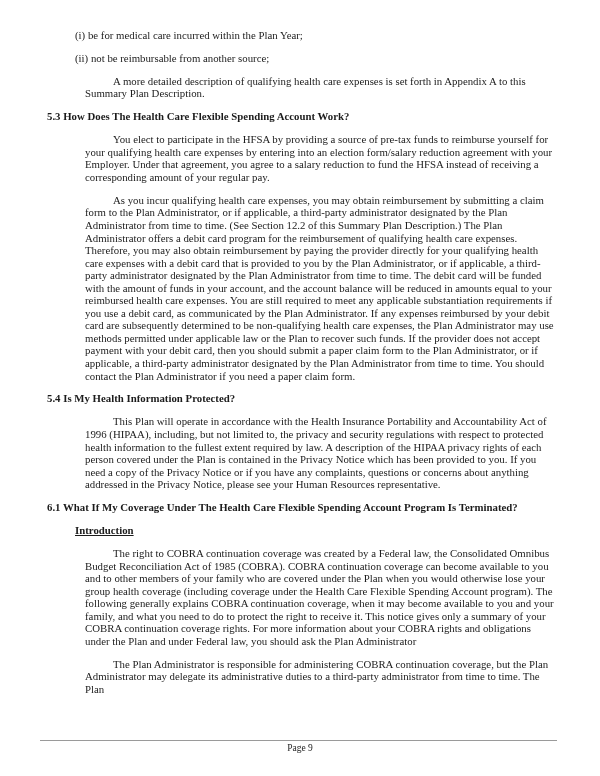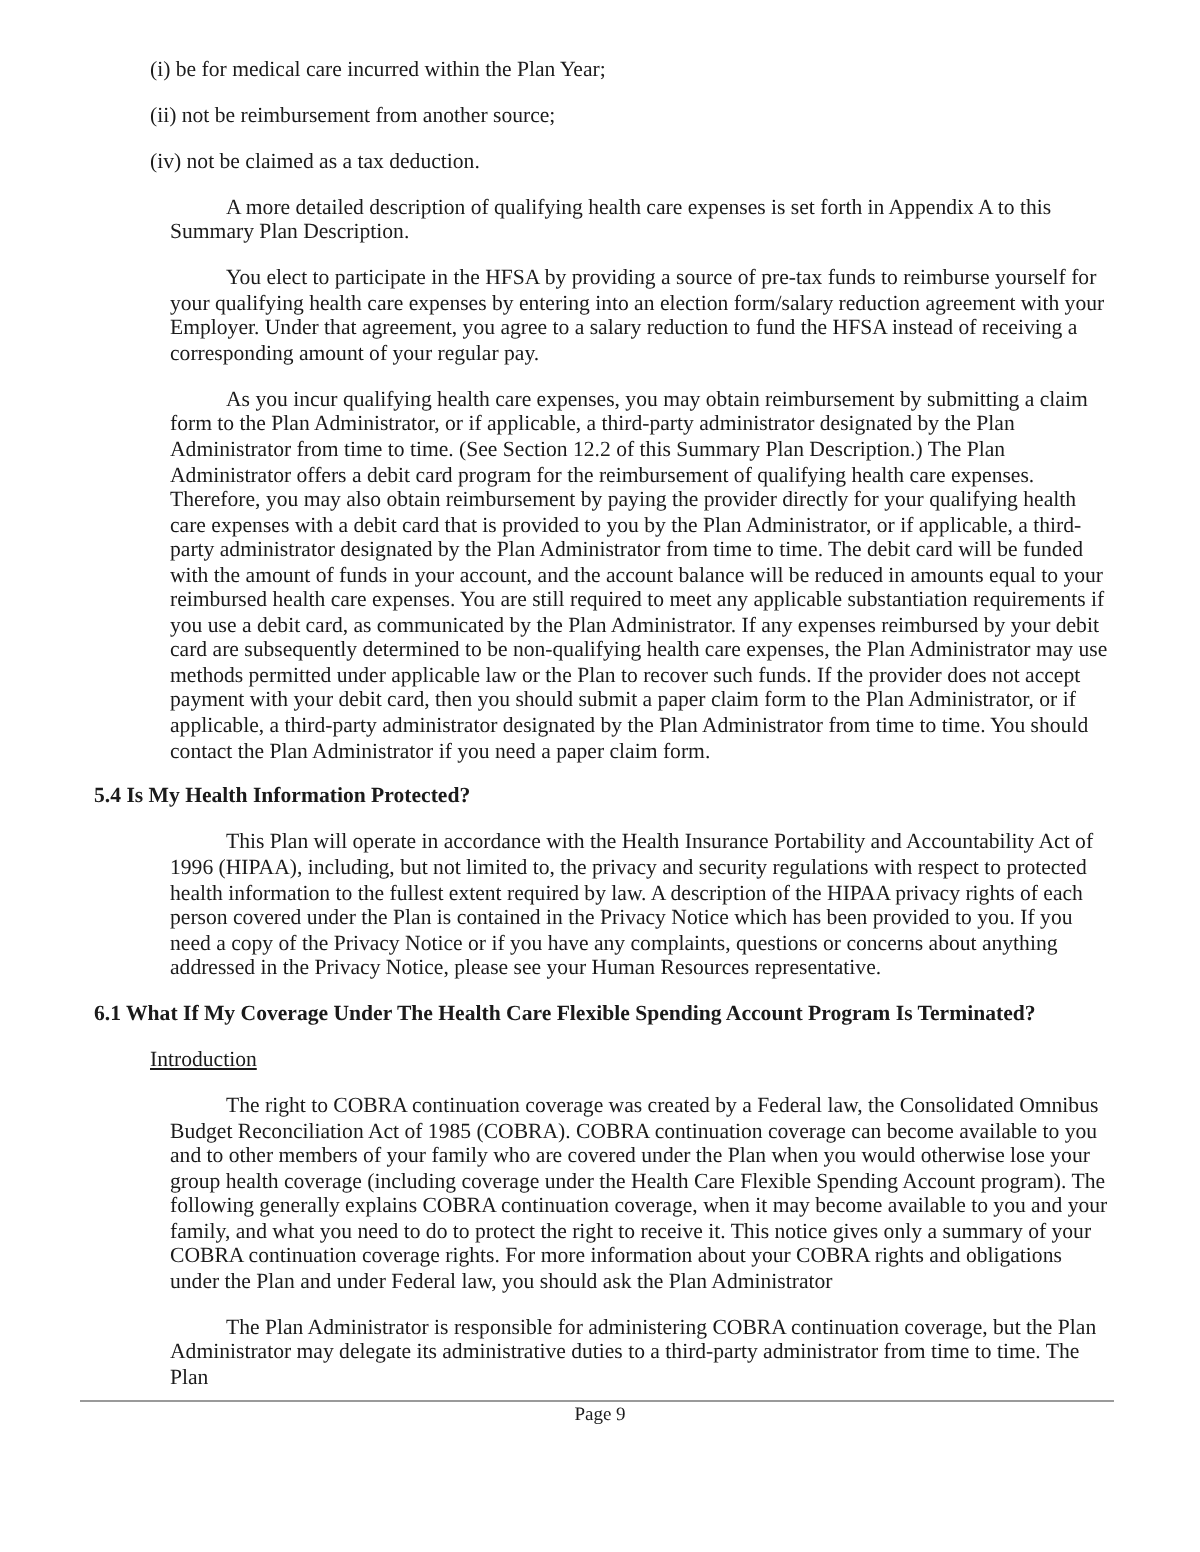--- a/index.html
+++ b/index.html
@@ -34,26 +34,27 @@
   }
   .doc-heading {
     font-size: 10.8px;
     line-height: 12.55px;
     font-weight: bold;
     margin: 0 0 10.4px 0;
   }
   .sub-underline {
     margin: 0 0 10.4px 28px;
     text-decoration: underline;
+    font-weight: bold;
   }
   .footer {
     position: absolute;
     left: 0;
     right: 0;
-    top: 700px;
+    top: 740px;
   }
   .footer-rule {
     margin: 0 43px 0 40px;
     border-top: 1px solid #9a9a9a;
     height: 0;
   }
   .footer-text {
     text-align: center;
     font-size: 9.5px;
     line-height: 12px;
@@ -62,25 +63,25 @@
     font-family: "Liberation Serif", serif;
   }
 </style>
 </head>
 <body>
 
 <div class="page">
   <div class="content">
 
     <p class="list-item">(i) be for medical care incurred within the Plan Year;</p>
-    <p class="list-item">(ii) not be reimbursement from another source;</p>
-    <p class="list-item">(iv) not be claimed as a tax deduction.</p>
+    <p class="list-item">(ii) not be reimbursable from another source;</p>
 
     <p class="para indent">A more detailed description of qualifying health care expenses is set forth in Appendix A to this Summary Plan Description.</p>
 
+    <h2 class="doc-heading">5.3 How Does The Health Care Flexible Spending Account Work?</h2>
 
     <p class="para indent">You elect to participate in the HFSA by providing a source of pre-tax funds to reimburse yourself for your qualifying health care expenses by entering into an election form/salary reduction agreement with your Employer. Under that agreement, you agree to a salary reduction to fund the HFSA instead of receiving a corresponding amount of your regular pay.</p>
 
     <p class="para indent">As you incur qualifying health care expenses, you may obtain reimbursement by submitting a claim form to the Plan Administrator, or if applicable, a third-party administrator designated by the Plan Administrator from time to time. (See Section 12.2 of this Summary Plan Description.) The Plan Administrator offers a debit card program for the reimbursement of qualifying health care expenses. Therefore, you may also obtain reimbursement by paying the provider directly for your qualifying health care expenses with a debit card that is provided to you by the Plan Administrator, or if applicable, a third-party administrator designated by the Plan Administrator from time to time. The debit card will be funded with the amount of funds in your account, and the account balance will be reduced in amounts equal to your reimbursed health care expenses. You are still required to meet any applicable substantiation requirements if you use a debit card, as communicated by the Plan Administrator. If any expenses reimbursed by your debit card are subsequently determined to be non-qualifying health care expenses, the Plan Administrator may use methods permitted under applicable law or the Plan to recover such funds. If the provider does not accept payment with your debit card, then you should submit a paper claim form to the Plan Administrator, or if applicable, a third-party administrator designated by the Plan Administrator from time to time. You should contact the Plan Administrator if you need a paper claim form.</p>
 
 
     <h2 class="doc-heading">5.4 Is My Health Information Protected?</h2>
 
     <p class="para indent">This Plan will operate in accordance with the Health Insurance Portability and Accountability Act of 1996 (HIPAA), including, but not limited to, the privacy and security regulations with respect to protected health information to the fullest extent required by law. A description of the HIPAA privacy rights of each person covered under the Plan is contained in the Privacy Notice which has been provided to you. If you need a copy of the Privacy Notice or if you have any complaints, questions or concerns about anything addressed in the Privacy Notice, please see your Human Resources representative.</p>
 

